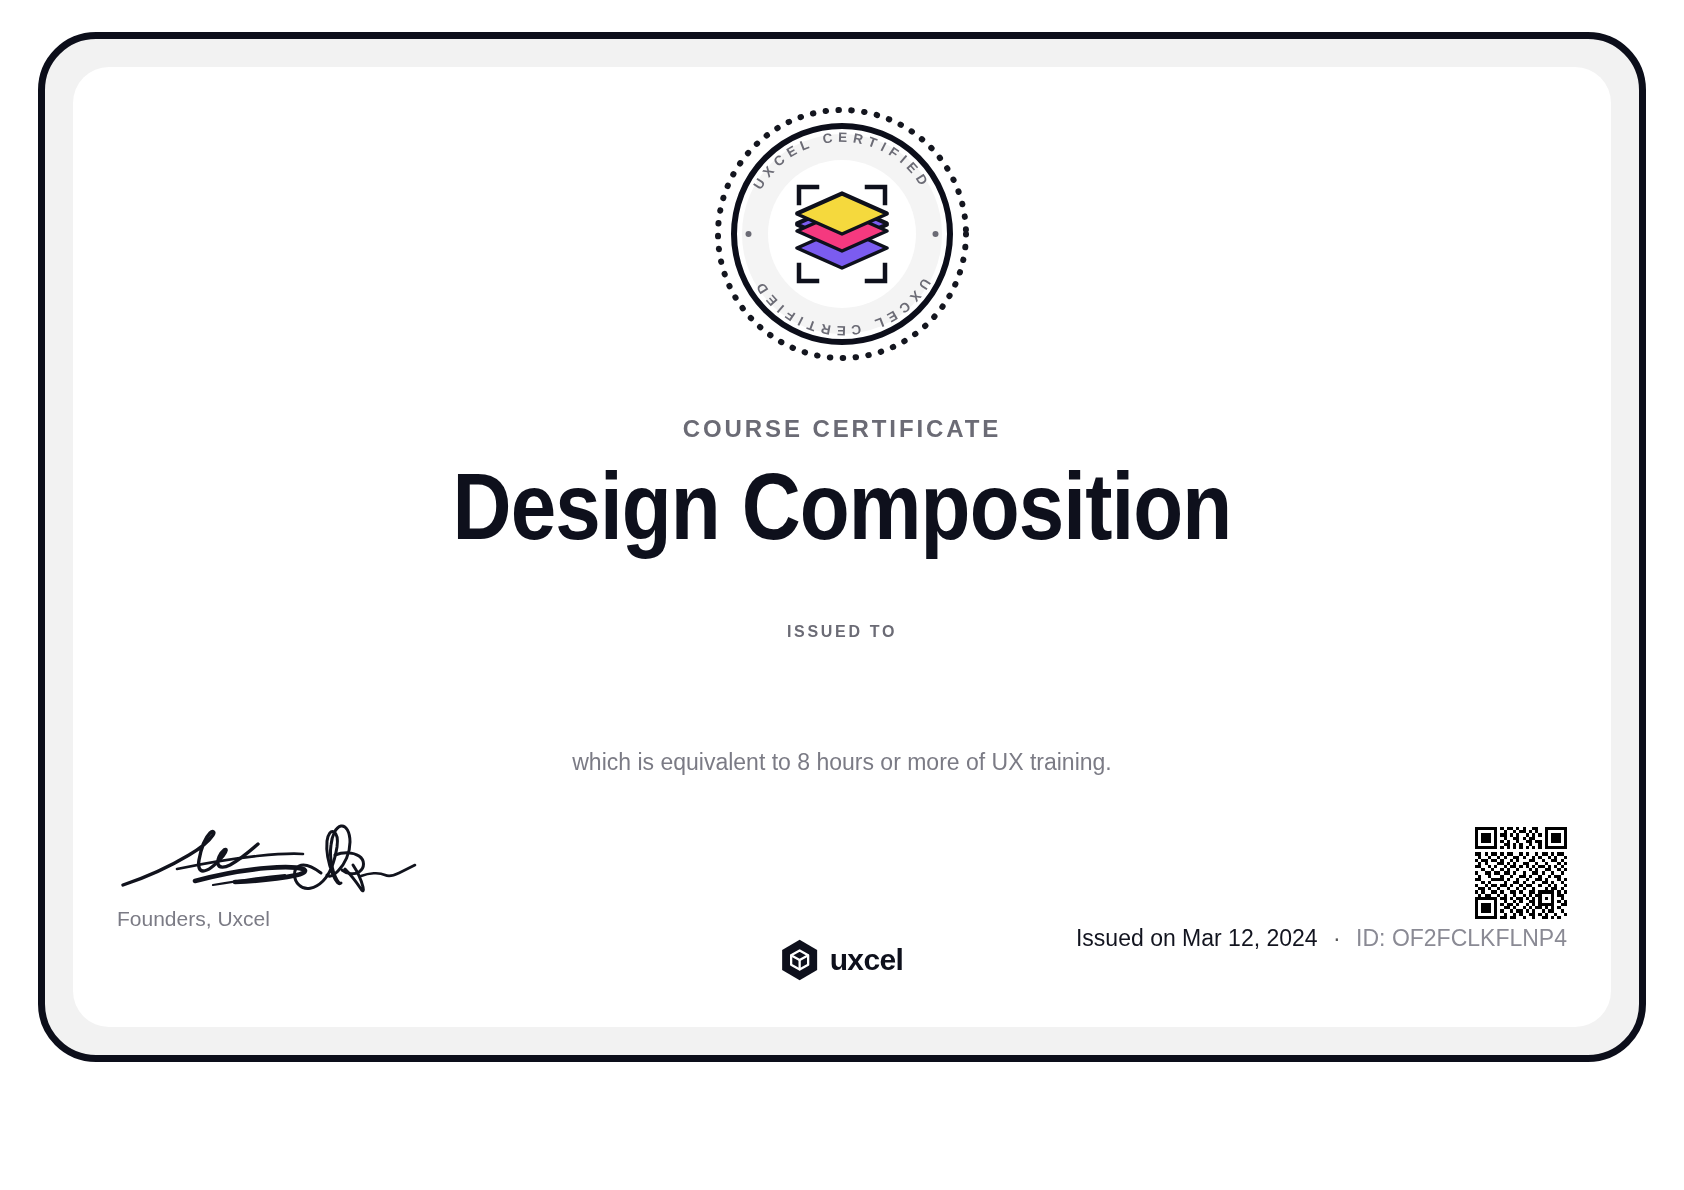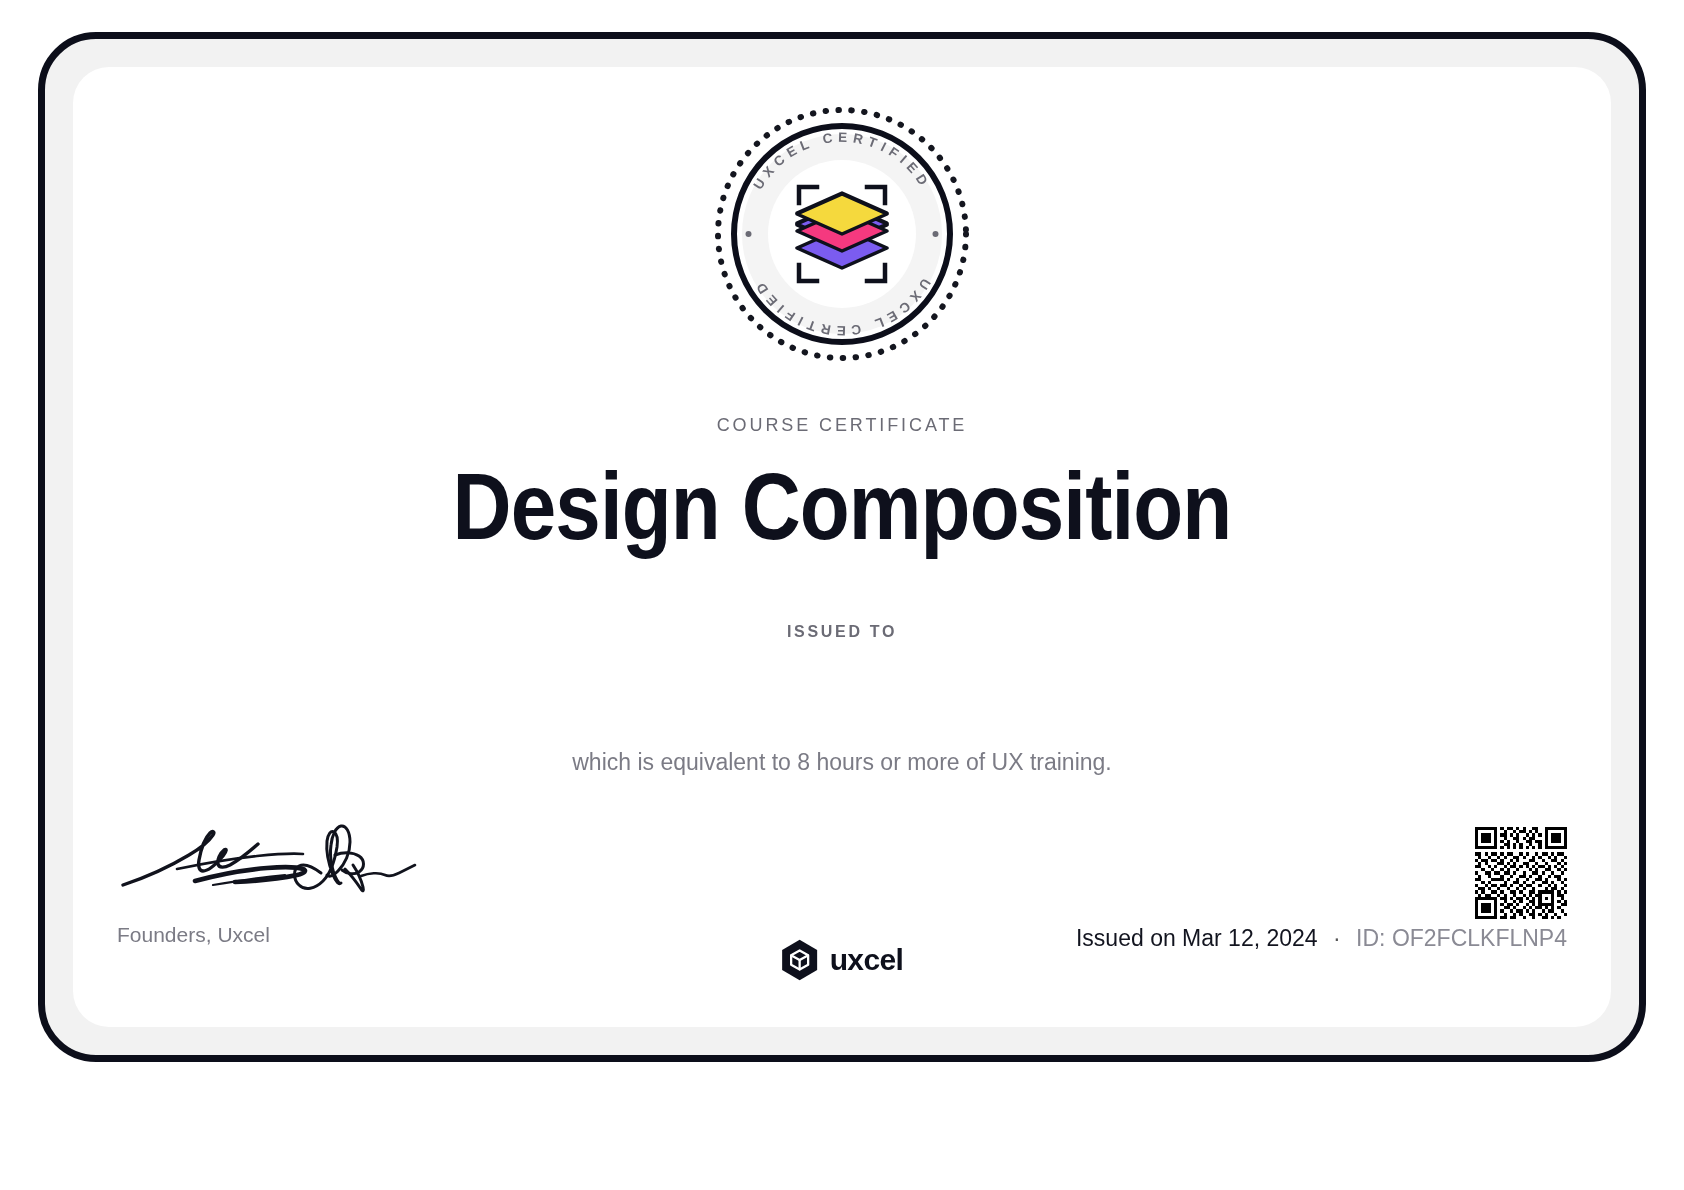--- a/index.html
+++ b/index.html
@@ -48,23 +48,23 @@
 
   
   .center-col {
     position: absolute;
     left: 0;
     right: 0;
     text-align: center;
   }
   #eyebrow-course-certificate {
     top: 348px;
-    font-size: 18px;
+    font-size: 24px;
     letter-spacing: 2.9px;
-    font-weight: 400;
+    font-weight: 700;
     color: #6b6b75;
   }
   #course-title {
     top: 392px;
     font-size: 95px;
     line-height: 1.0;
     font-weight: 700;
     color: #0e101c;
     font-family: "Liberation Sans Narrow", "Liberation Sans", sans-serif;
     transform: scaleX(0.86);
@@ -94,21 +94,21 @@
 
   
   #signatures-block {
     position: absolute;
     left: 44px;
     top: 752px;
     width: 330px;
   }
   #signature-image { display: block; }
   #founders-label {
-    margin-top: 26px;
+    margin-top: 10px;
     font-size: 21px;
     color: #7b7b85;
   }
 
   #brand-logo {
     position: absolute;
     left: 50%;
     transform: translateX(-50%);
     top: 872px;
     display: flex;

